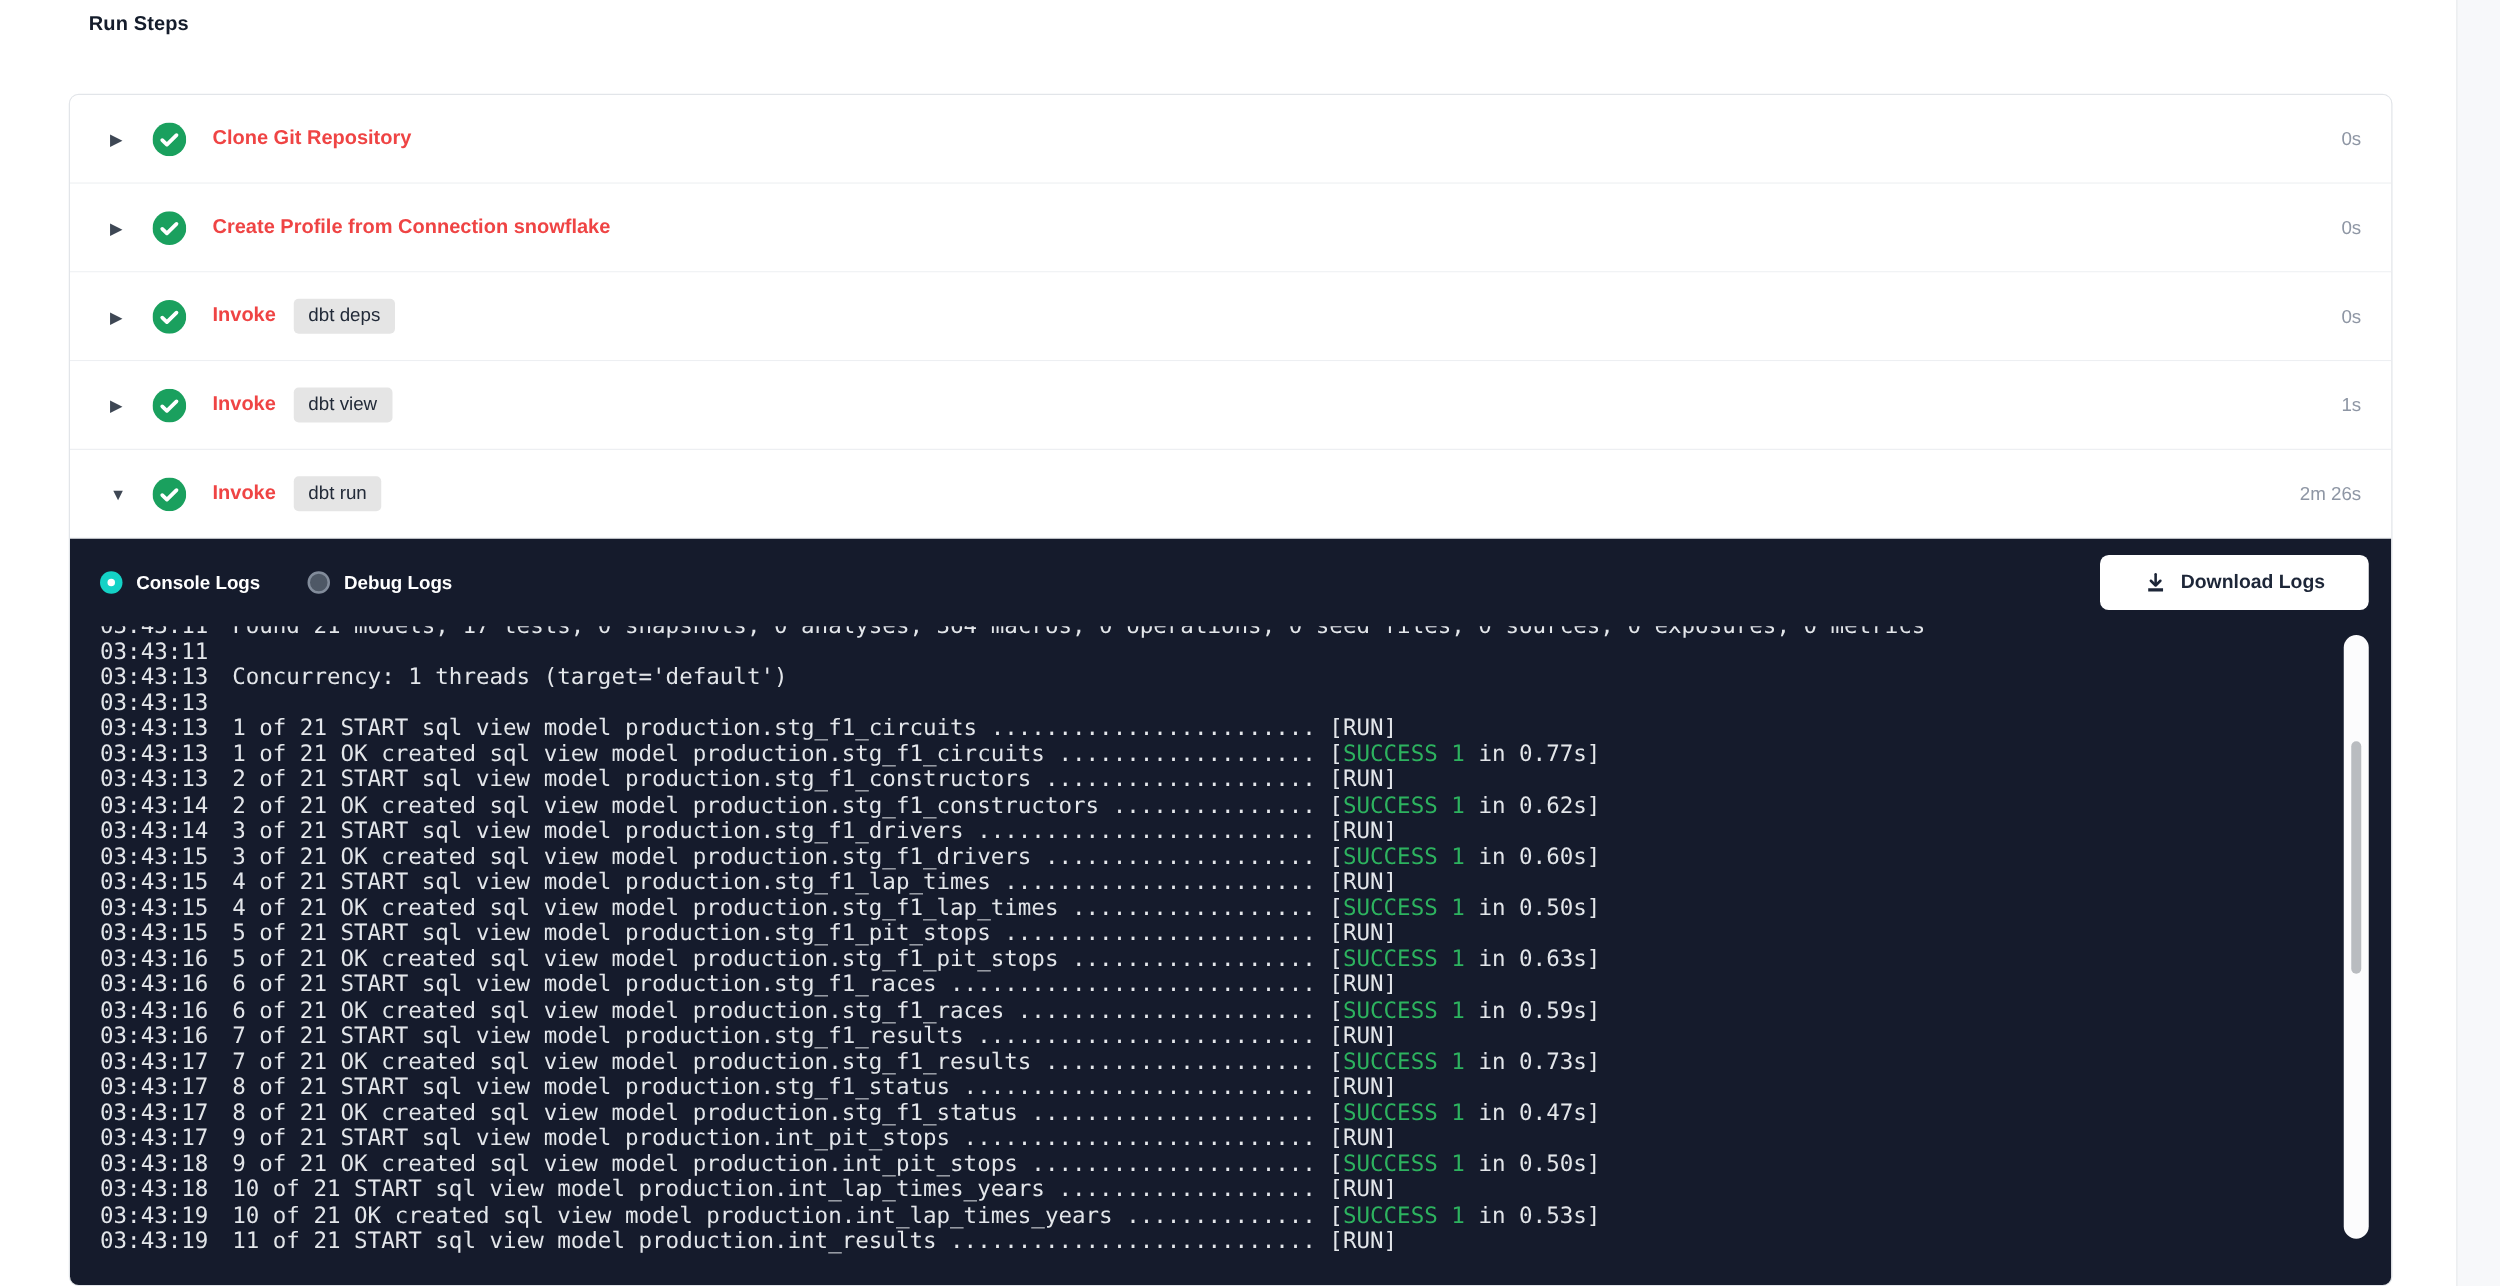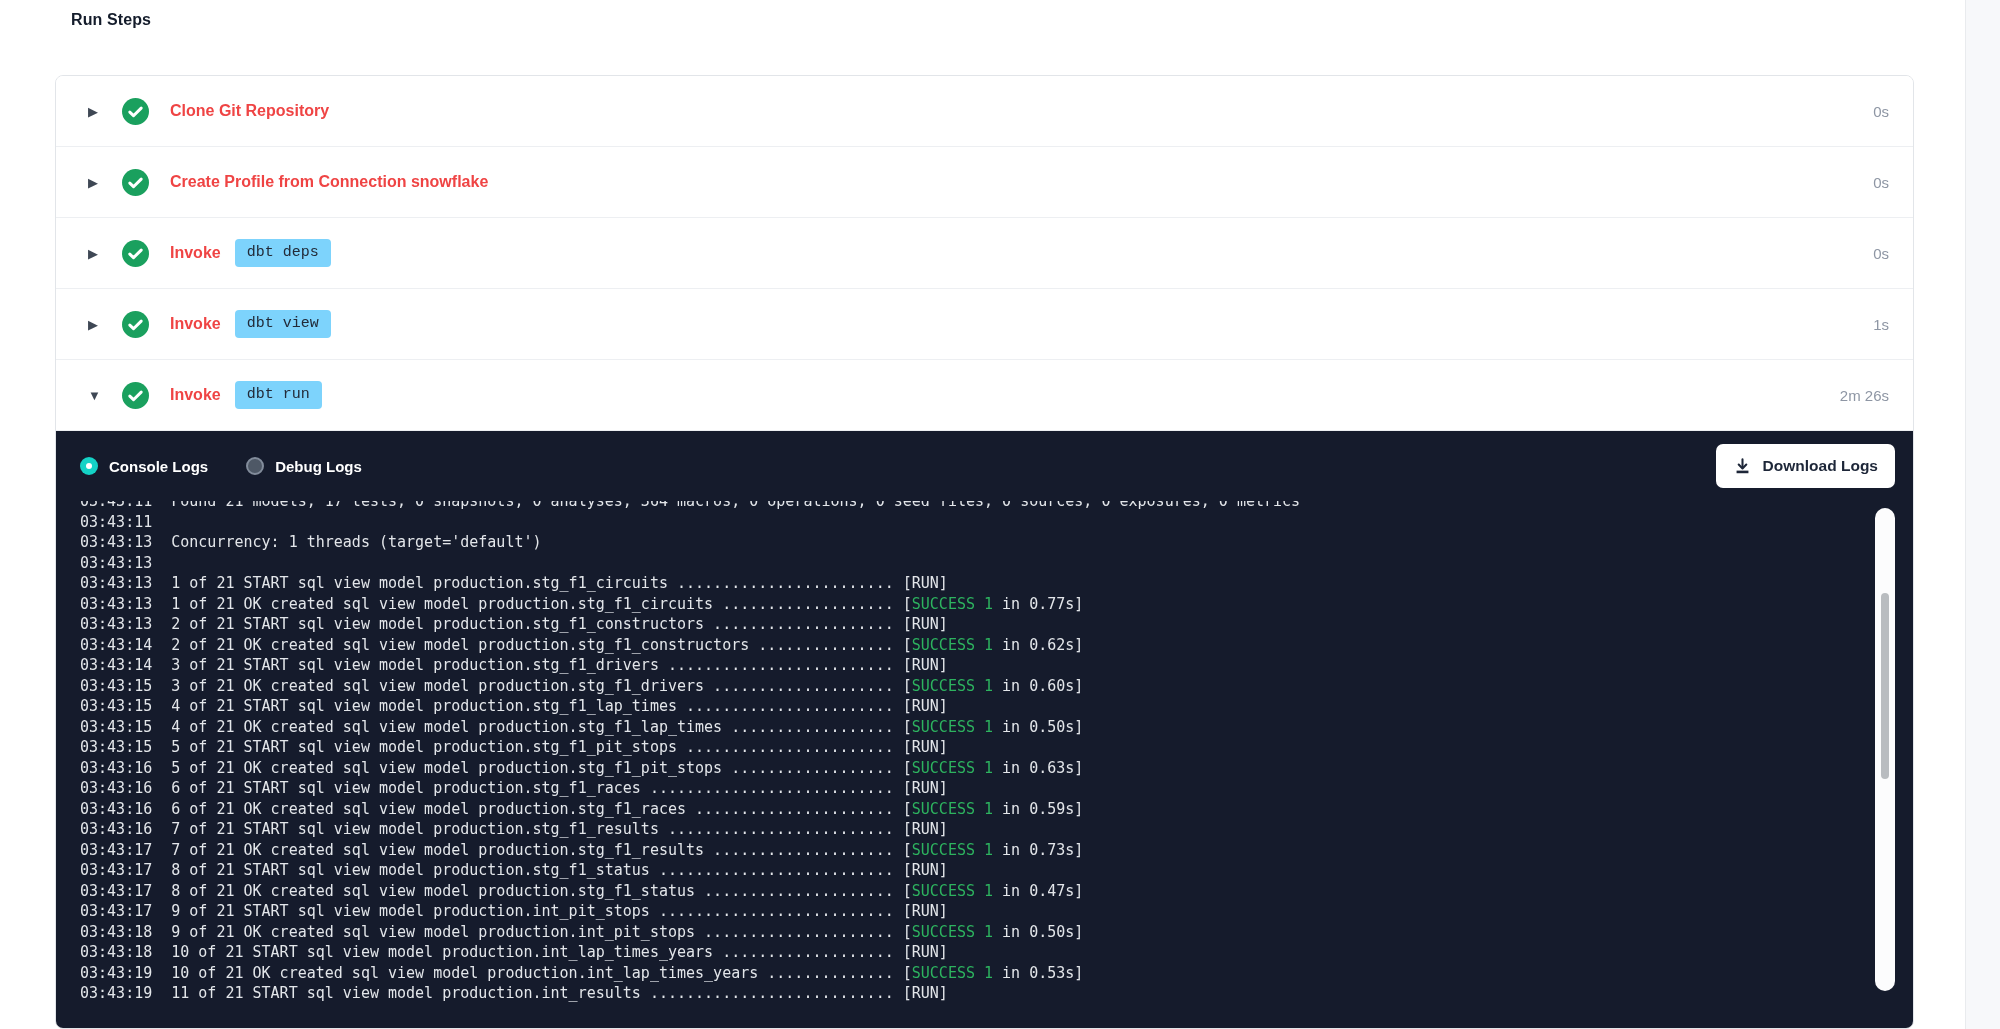--- a/index.html
+++ b/index.html
@@ -14,43 +14,43 @@
 
   .card { position:absolute; left:55px; top:75px; width:1859px; height:954px;
           border:1px solid #e2e5e9; border-radius:8px; overflow:hidden; background:#fff; }
 
   .step-row { height:71px; display:flex; align-items:center; padding:0 24px 0 32px;
               border-bottom:1px solid #edeff2; background:#fff; cursor:pointer; }
   .chevron { width:16px; font-size:13px; color:#3e4754; flex:0 0 auto; margin-right:18px;
              display:inline-block; text-align:left; }
   .check-icon { width:27px; height:27px; flex:0 0 auto; margin-right:21px; }
   .step-label { font-size:16px; font-weight:700; color:#ef4444; }
-  .cmd-badge { margin-left:14px; font-family:Liberation Mono, monospace; font-size:15px;
-               color:#222a38; background:#7dd3fc; border-radius:4px; padding:5px 12px 6px; }
+  .cmd-badge { margin-left:14px; font-family:Liberation Sans, sans-serif; font-size:15px;
+               color:#222a38; background:#e5e5e5; border-radius:4px; padding:5px 12px 6px; }
   .spacer { flex:1; }
   .duration { font-size:15px; color:#8e96a4; }
 
   .log-panel { position:relative; height:610px; background:#151b2c; }
   .log-header { position:absolute; left:24px; right:18px; top:0; height:70px;
                 display:flex; align-items:center; }
   .radio-opt { display:flex; align-items:center; margin-right:38px; cursor:pointer; }
   .radio-circle { width:18px; height:18px; border-radius:50%; margin-right:11px; position:relative; }
   .radio-circle.on { background:#14d2c6; }
   .radio-circle.on::after { content:""; position:absolute; left:6px; top:6px; width:6px; height:6px;
                             border-radius:50%; background:#ffffff; }
   .radio-circle.off { background:#4e5866; border:2px solid #828c9b; }
   .radio-label { color:#ffffff; font-size:15px; font-weight:700; }
 
   .dl-btn { position:absolute; right:0px; top:13px; height:44px; background:#ffffff;
             border:none; border-radius:7px; display:flex; align-items:center; gap:11px;
-            padding:0 17px; font-family:"Liberation Sans", sans-serif;
+            padding:0 35px; font-family:"Liberation Sans", sans-serif;
             font-size:15.5px; font-weight:600; color:#1d2638; cursor:pointer; }
 
   .log-viewport { position:absolute; left:24px; right:60px; top:70px; bottom:14px; overflow:hidden; }
-  .log-lines { margin-top:-10px; font-family:"DejaVu Sans Mono", monospace; font-size:15px;
+  .log-lines { margin-top:-10px; font-family:"DejaVu Sans Mono", monospace; font-size:18px;
                line-height:20.5px; white-space:pre; color:#e3e6ea; }
   .log-line .t { margin-right:19px; }
   .log-line .g { color:#2db35f; }
 
   .scroll-track { position:absolute; right:18px; top:77px; width:20px; height:483px;
                   background:#fcfcfd; border-radius:10px; }
   .scroll-thumb { position:absolute; left:6px; top:85px; width:8px; height:186px;
                   background:#b9bcc0; border-radius:4px; cursor:grab; }
 </style>
 </head>

